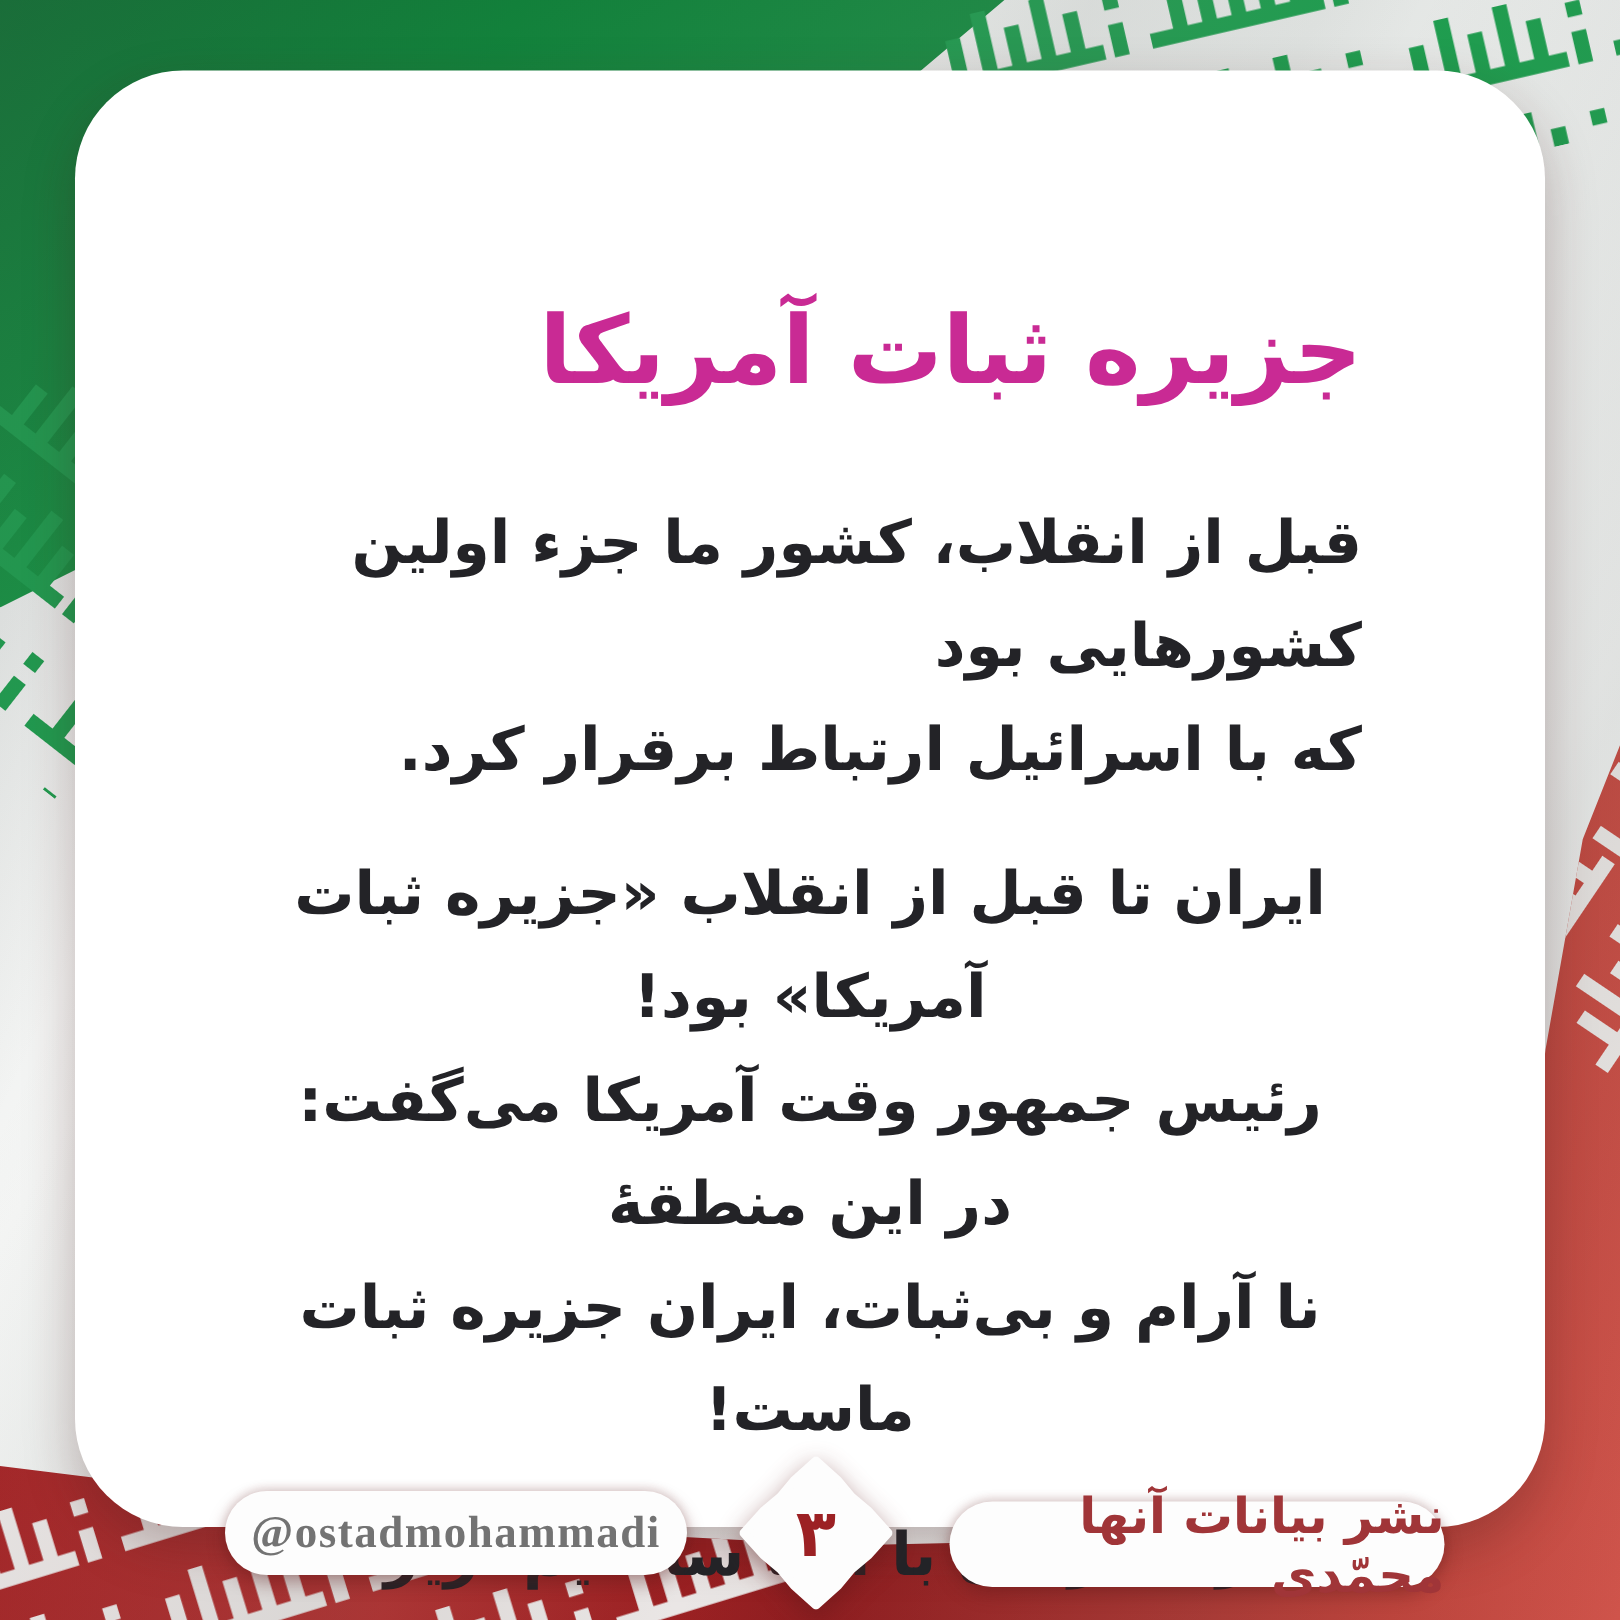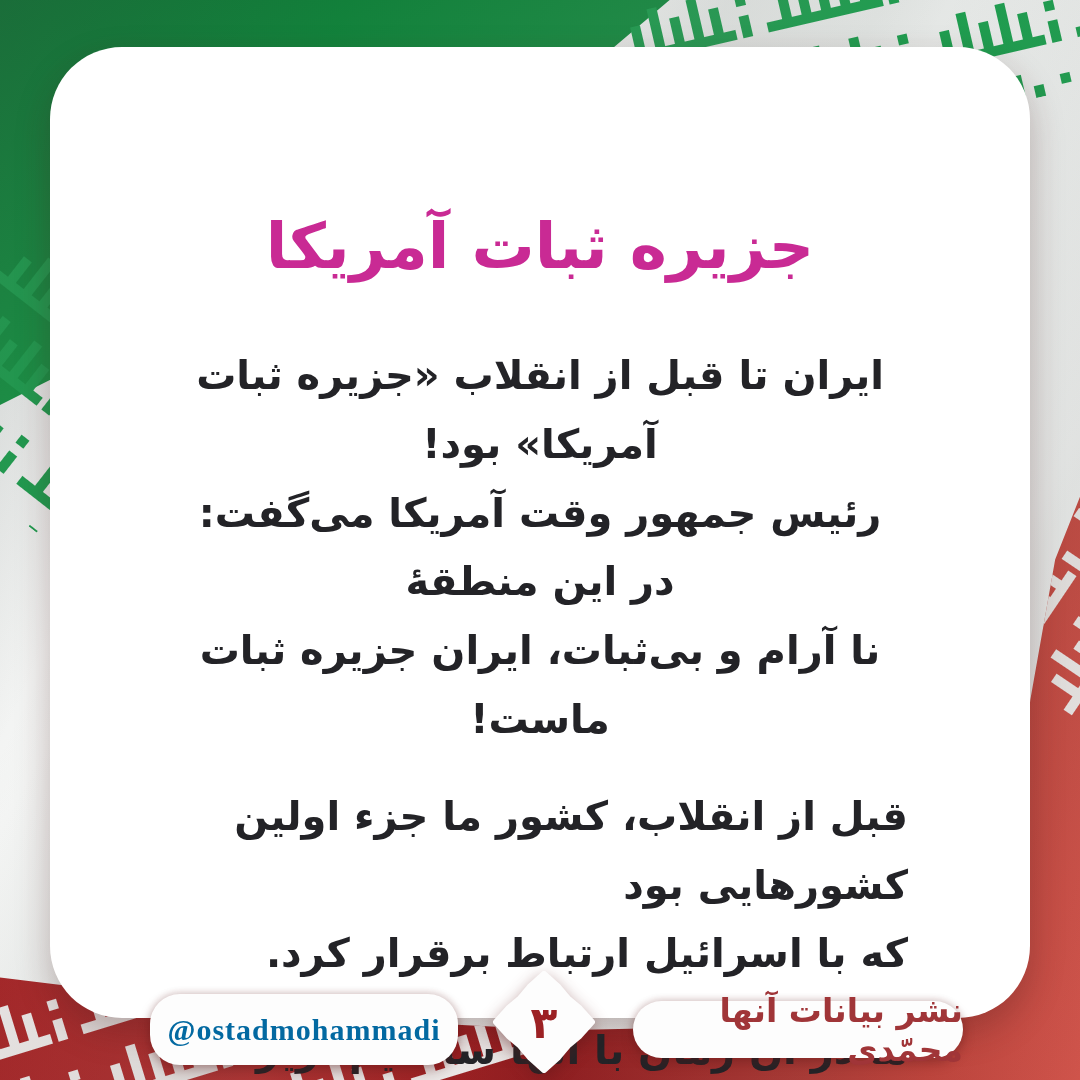--- a/index.html
+++ b/index.html
@@ -43,27 +43,26 @@
     position: absolute;
     left: 50px; top: 47px;
     width: 980px; height: 971px;
     background: #ffffff;
     border-radius: 72px;
     box-shadow: 0 14px 34px rgba(70,25,25,.28);
     padding: 150px 122px 0 122px;
   }
 
   .card h1 {
-    text-align: center;
+    text-align: right;
     font-size: 63px;
     font-weight: 800;
     color: #c92a94;
     margin-bottom: 58px;
     direction: rtl;
-    margin-top: 13px;
   }
 
   .body-text { direction: rtl; }
 
   .para {
     white-space: pre-line;
     font-size: 40px;
     line-height: 1.72;
     font-weight: 700;
     color: #232327;
@@ -74,24 +73,24 @@
 
   
   .pill {
     position: absolute;
     background: #fdfdfd;
     border-radius: 30px;
     display: flex; align-items: center; justify-content: center;
     box-shadow: 0 5px 12px rgba(95,25,25,.40), 0 -2px 6px rgba(95,25,25,.15);
   }
   .pill-handle {
-    left: 150px; top: 994px; width: 308px; height: 71px;
+    left: 150px; top: 994px; width: 308px; height: 56px;
     font-family: "Liberation Serif", serif;
     font-size: 30px; font-weight: 600; letter-spacing: 1px;
-    color: #0369a1;
+    color: #737373;
   }
   .pill-publisher {
     left: 633px; top: 1001px; width: 330px; height: 57px;
     font-size: 33px; font-weight: 700;
     color: #a03538;
     direction: rtl;
   }
 
   .diamond-badge {
     position: absolute; left: 493px; top: 971px;
@@ -148,25 +147,25 @@
         <rect width="280" height="220" fill="url(#kuf-white)"></rect>
       </svg>
     </div>
 
     <div class="fabric-shade"></div>
   </div>
 
   <div class="card">
     <h1>جزیره ثبات آمریکا</h1>
     <div class="body-text" lang="fa">
+      <p class="para p-right">قبل از انقلاب، کشور ما جزء اولین کشورهایی بود
+که با اسرائیل ارتباط برقرار کرد.</p>
       <p class="para p-center">ایران تا قبل از انقلاب «جزیره ثبات آمریکا» بود!
 رئیس جمهور وقت آمریکا می‌گفت: در این منطقهٔ
 نا آرام و بی‌ثبات، ایران جزیره ثبات ماست!</p>
-      <p class="para p-right">قبل از انقلاب، کشور ما جزء اولین کشورهایی بود
-که با اسرائیل ارتباط برقرار کرد.</p>
       <p class="para p-right">ما در آن زمان با آنها ساختیم؛ زیر بارشان رفتیم؛
 زیر «چکمه» آنها رفتیم!</p>
     </div>
   </div>
 
   <div class="pill pill-handle">
     <span>@ostadmohammadi</span>
   </div>
 
   <div class="diamond-badge">

